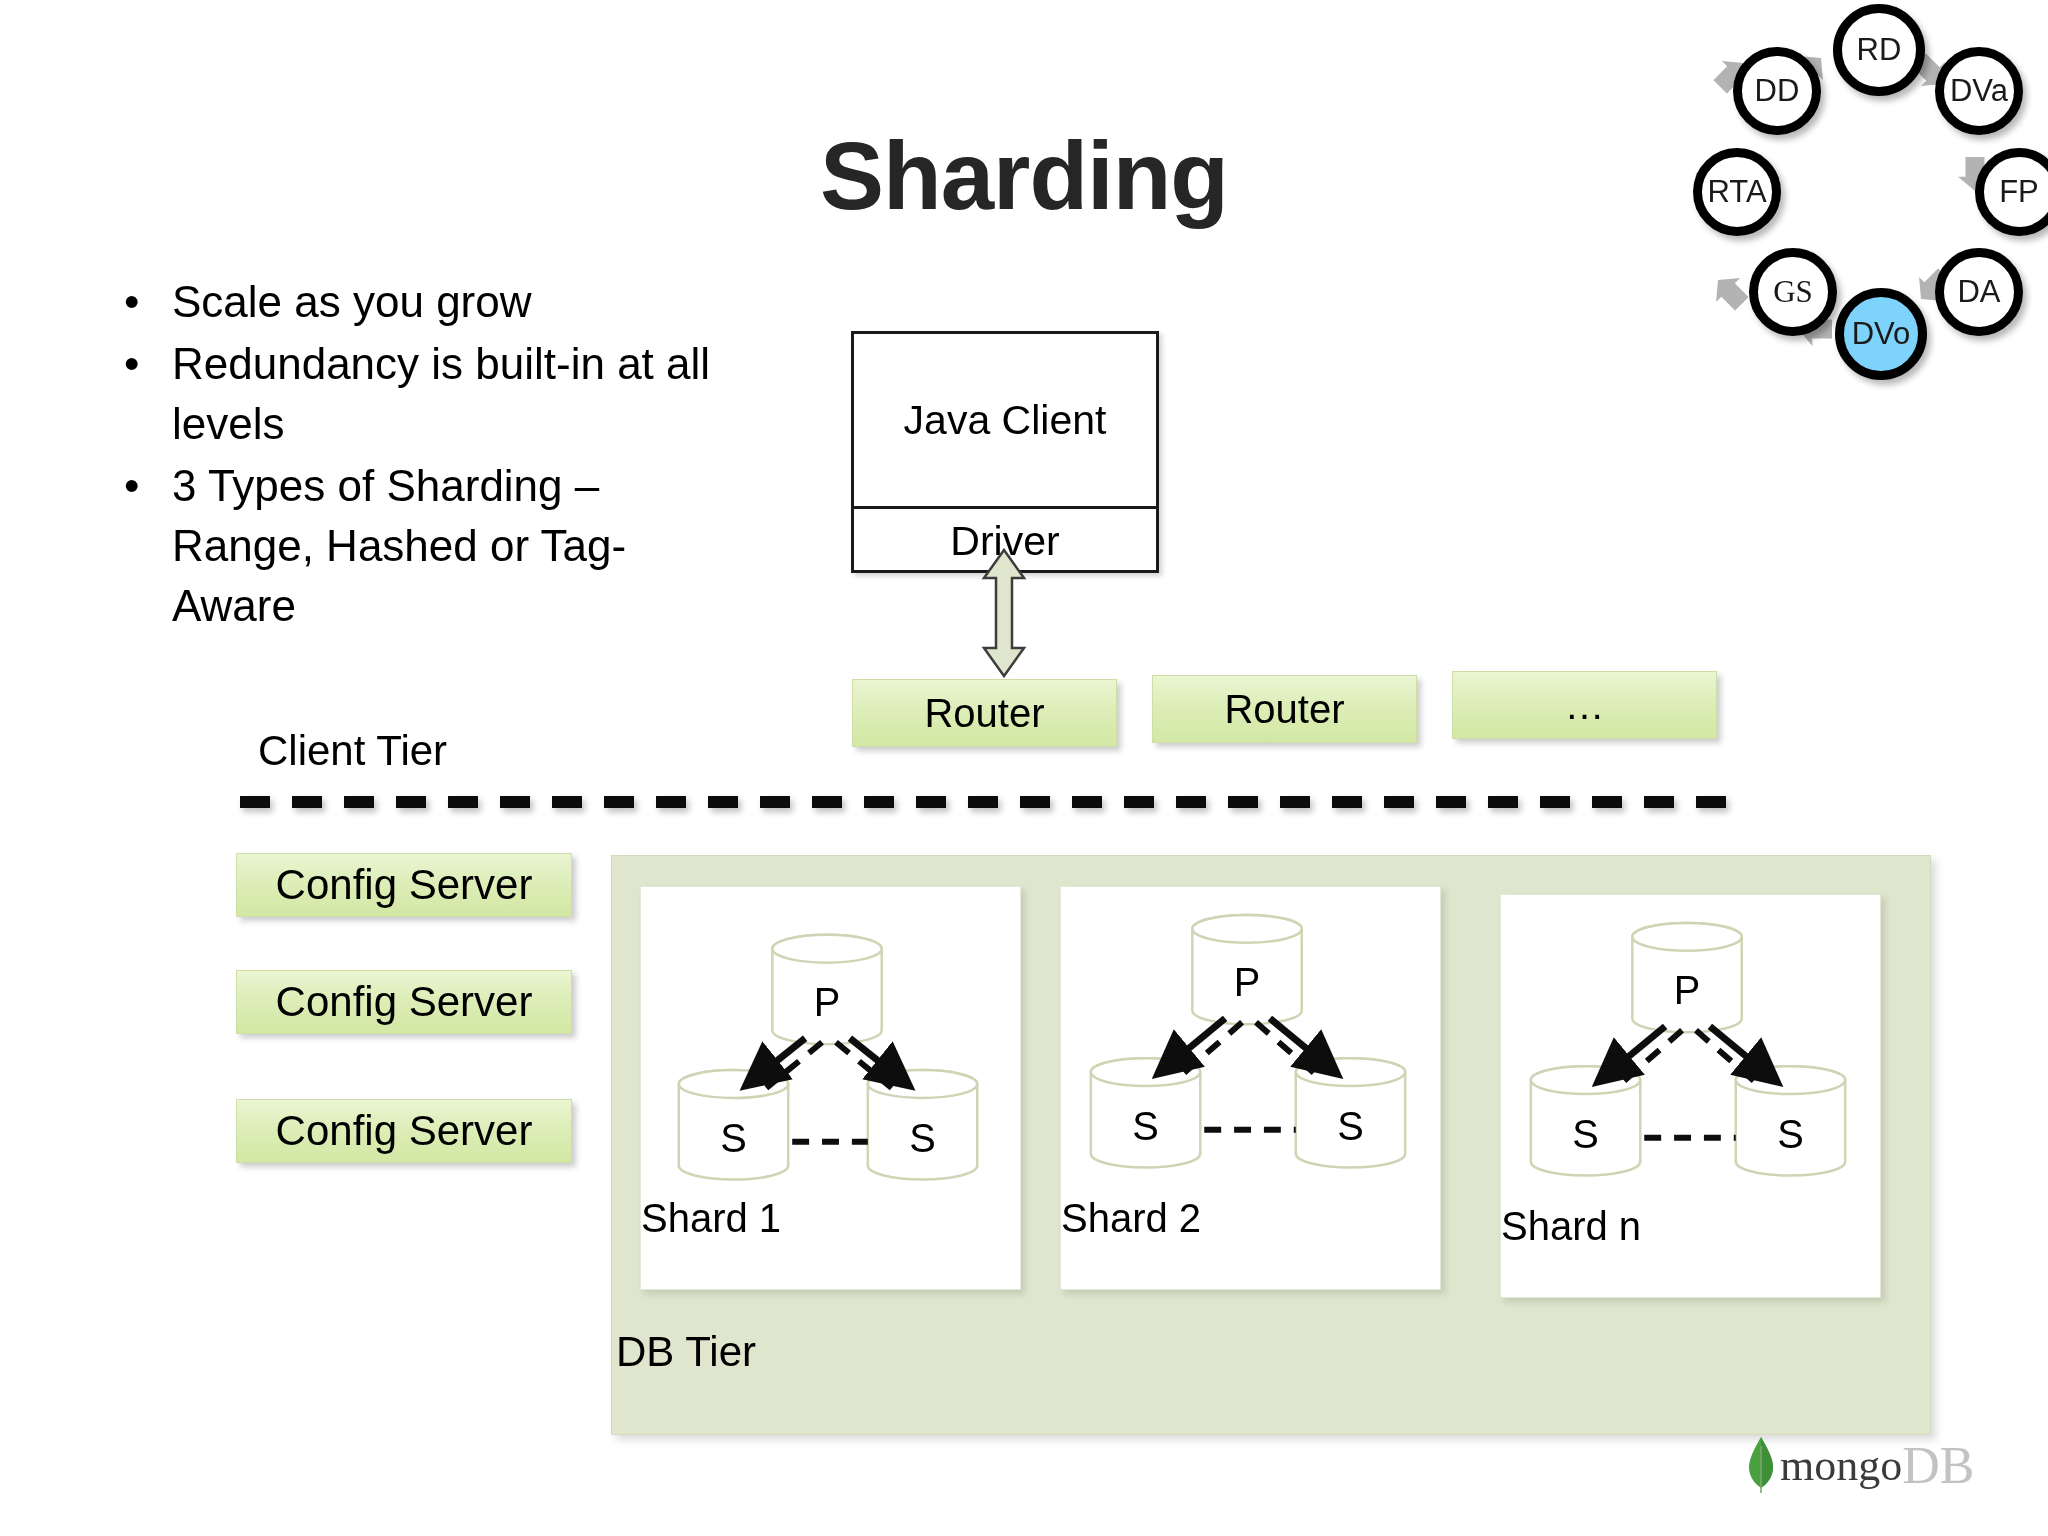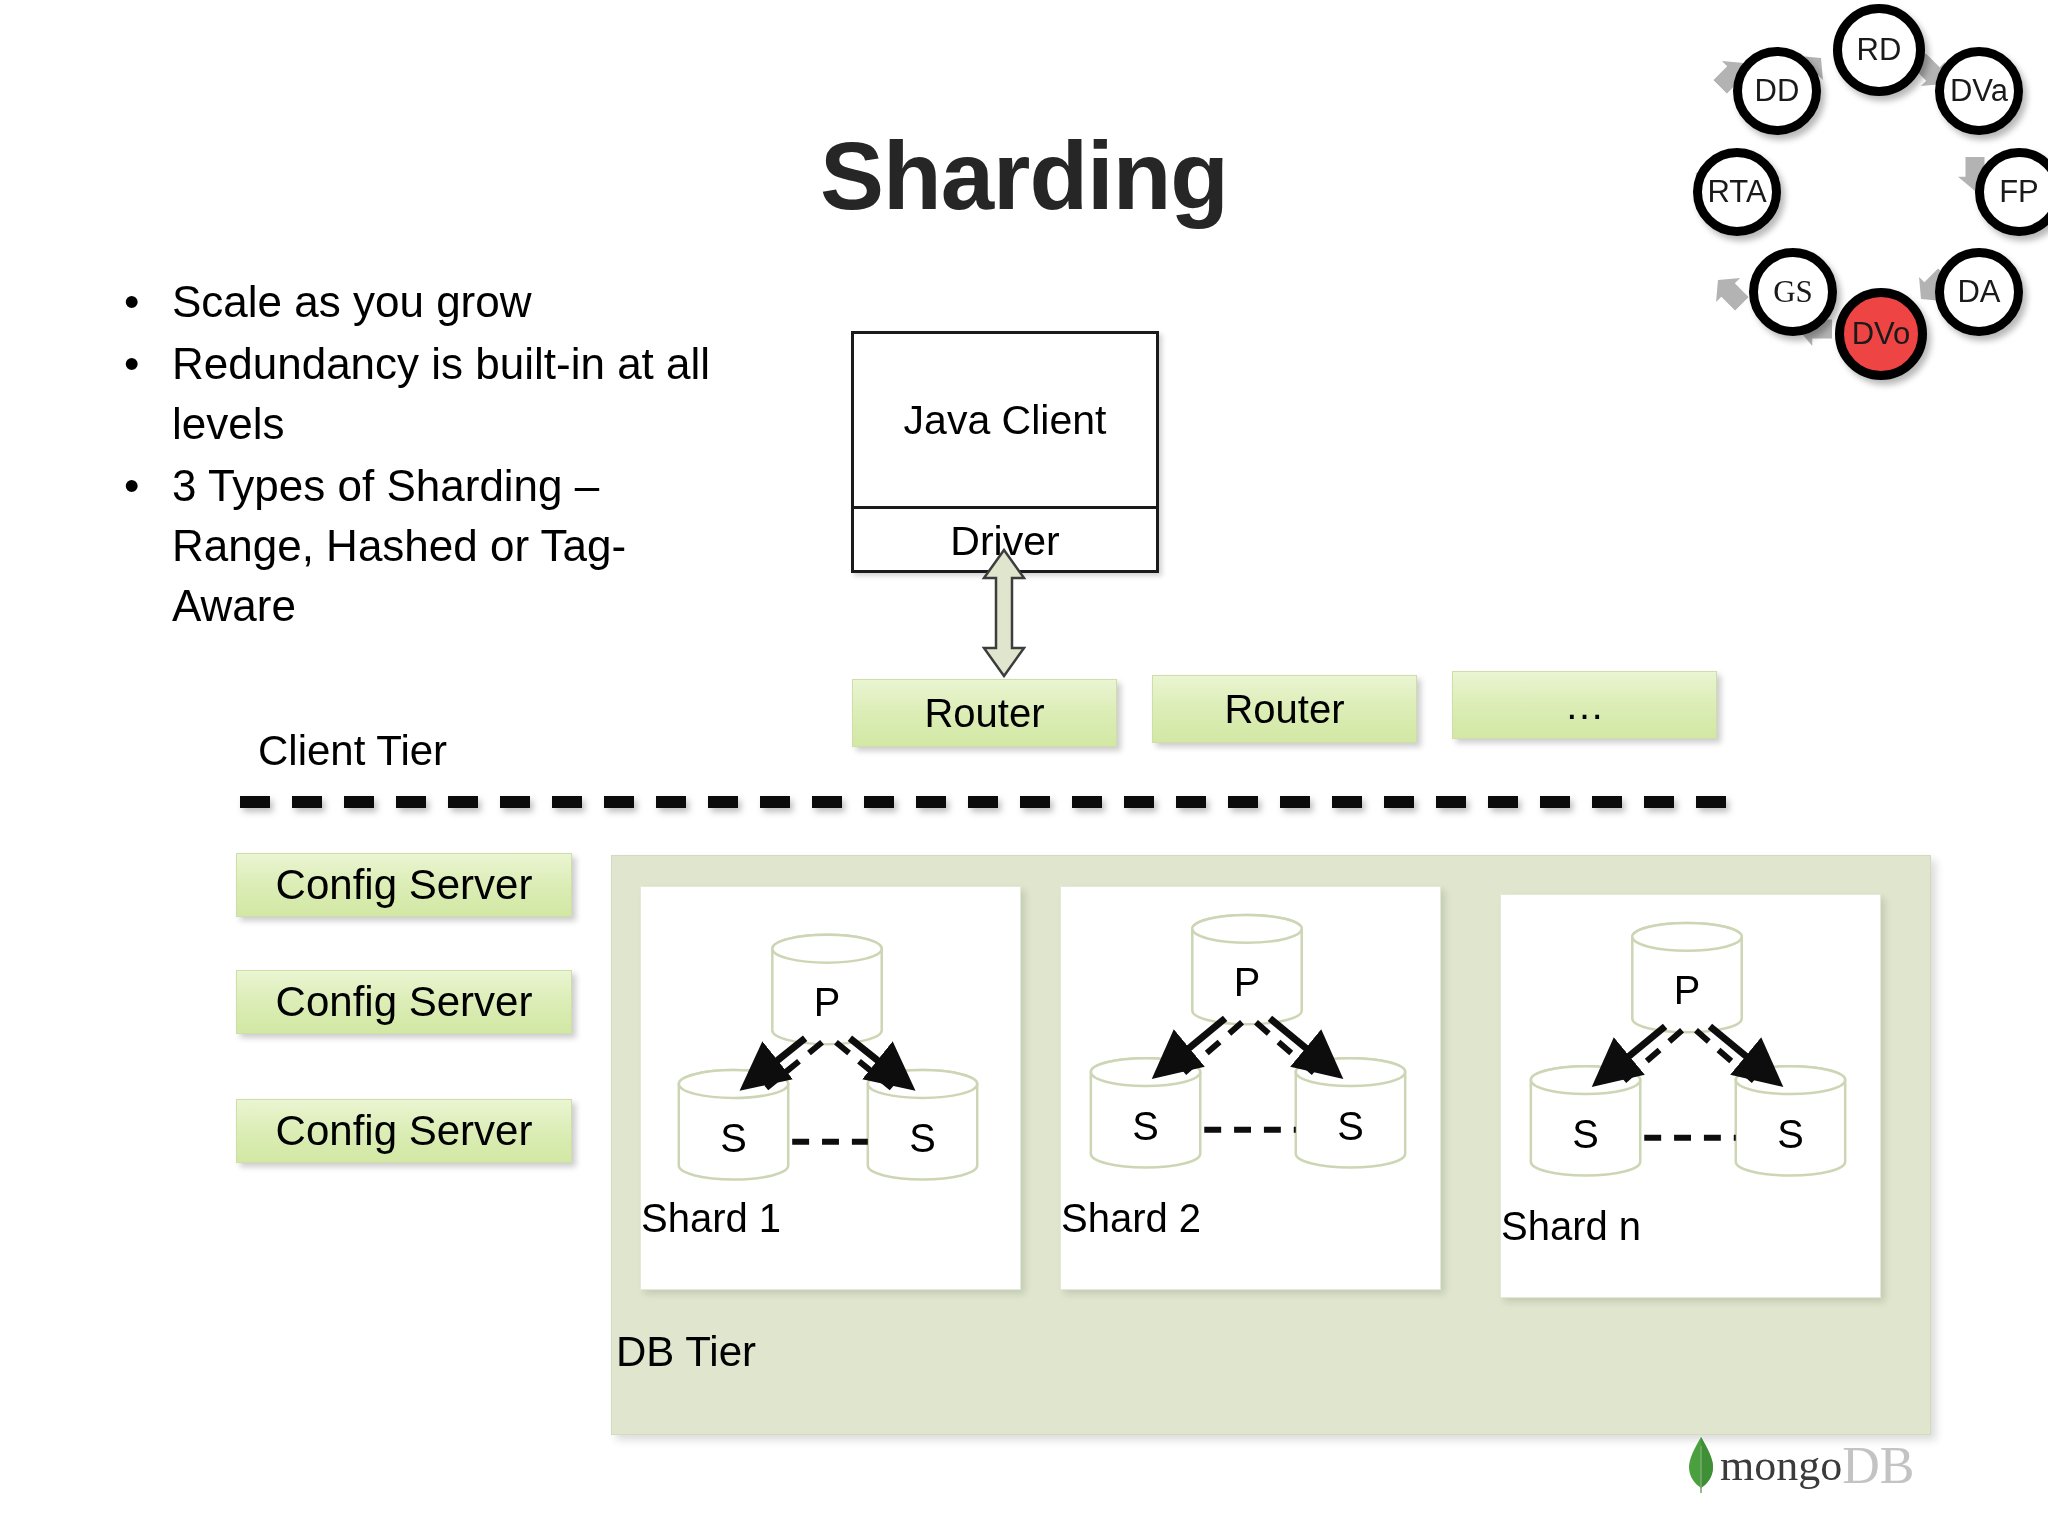--- a/index.html
+++ b/index.html
@@ -212,34 +212,34 @@
     background: #ffffff;
     border: 9px solid #000000;
     box-sizing: border-box;
     display: flex;
     align-items: center;
     justify-content: center;
     font-size: 31px;
     color: #1a1a1a;
     box-shadow: 4px 5px 6px rgba(0,0,0,0.28);
   }
-  .ring-node.highlight { background: #ef4444; }
+  .ring-node.highlight { background: #7dd3fc; }
   .ring-arrow {
     position: absolute;
     width: 34px;
     height: 34px;
     background: #b3b3b3;
     clip-path: polygon(0% 22%, 58% 22%, 58% 0%, 100% 50%, 58% 100%, 58% 78%, 0% 78%);
     filter: drop-shadow(2px 3px 2px rgba(0,0,0,0.22));
   }
 
   
   #mongodb-logo {
     position: absolute;
-    left: 1688px;
+    left: 1748px;
     top: 1434px;
     display: flex;
     align-items: center;
     height: 62px;
   }
   #mongo-leaf { width: 26px; height: 58px; margin-right: 6px; }
   #mongo-word {
     font-family: "Liberation Serif", serif;
     font-size: 44px;
     color: #3b3b3b;

